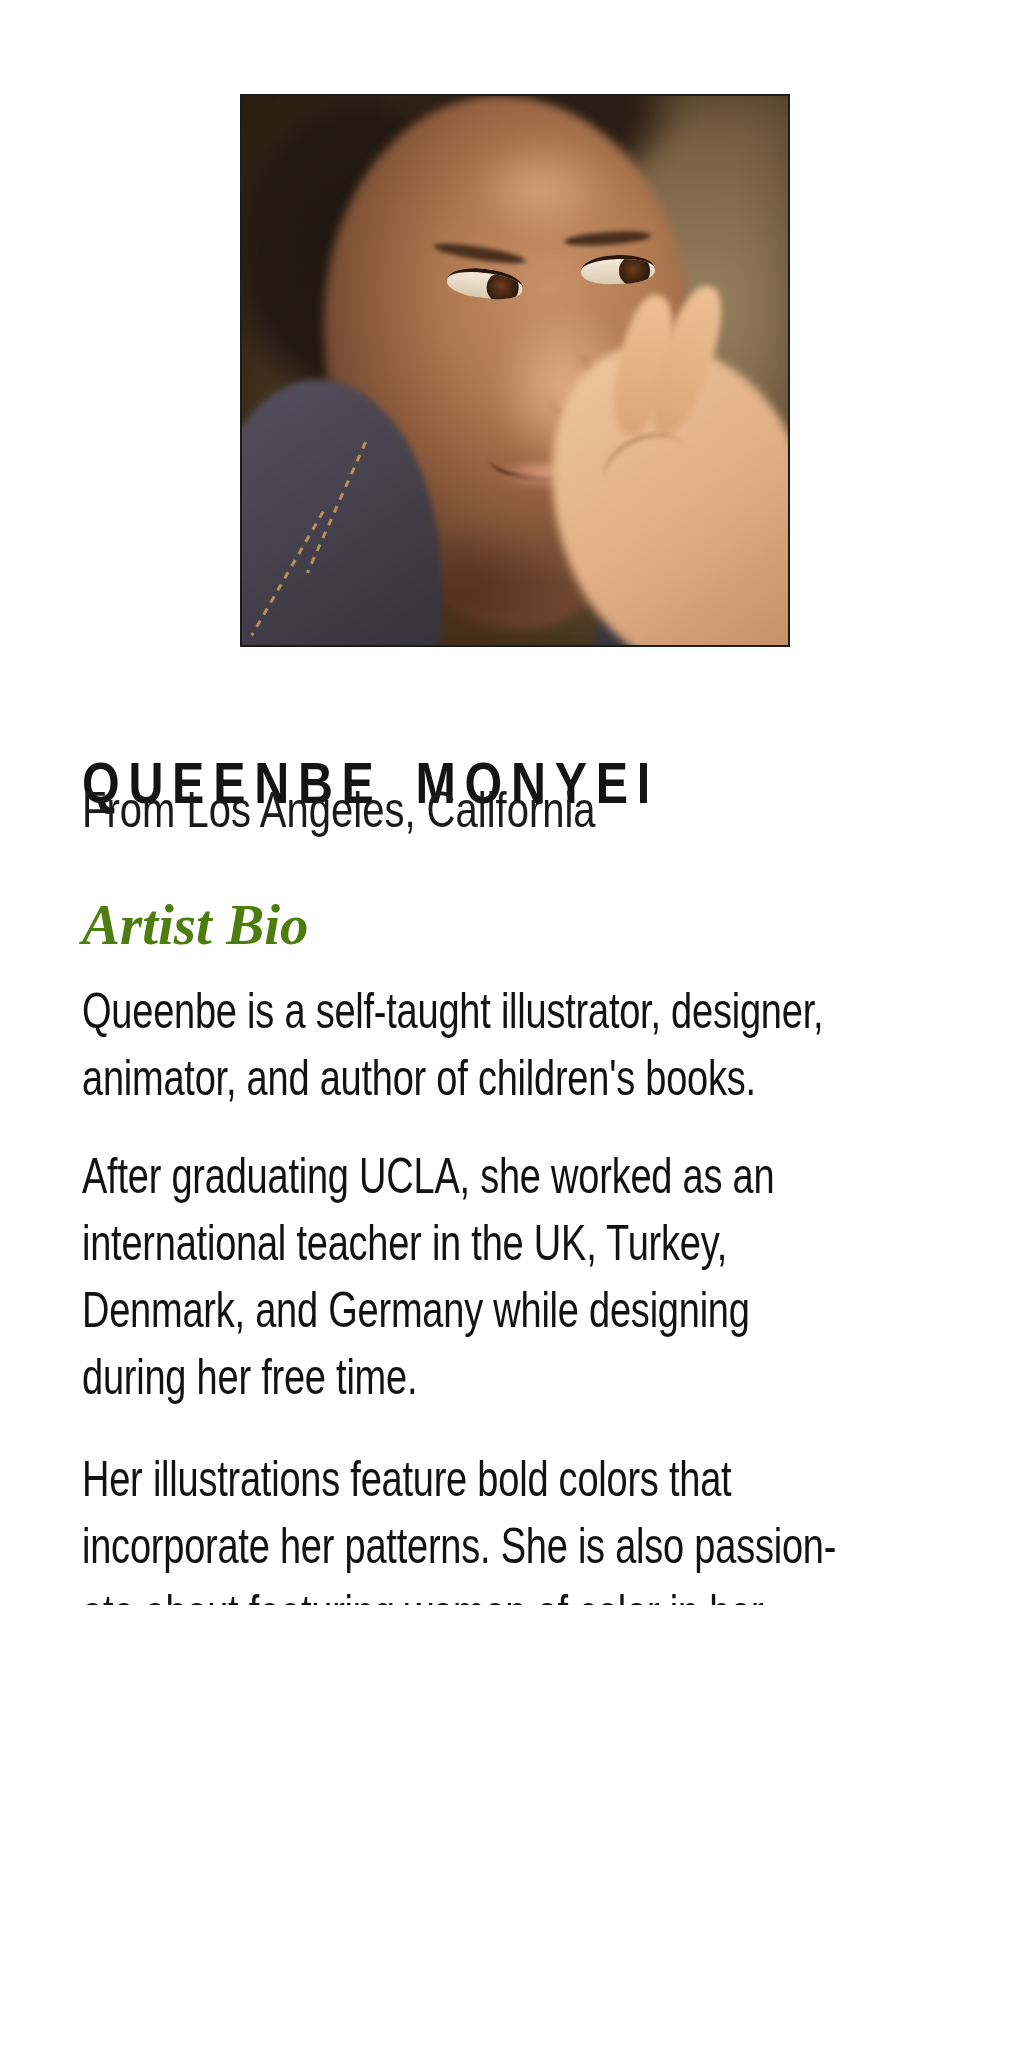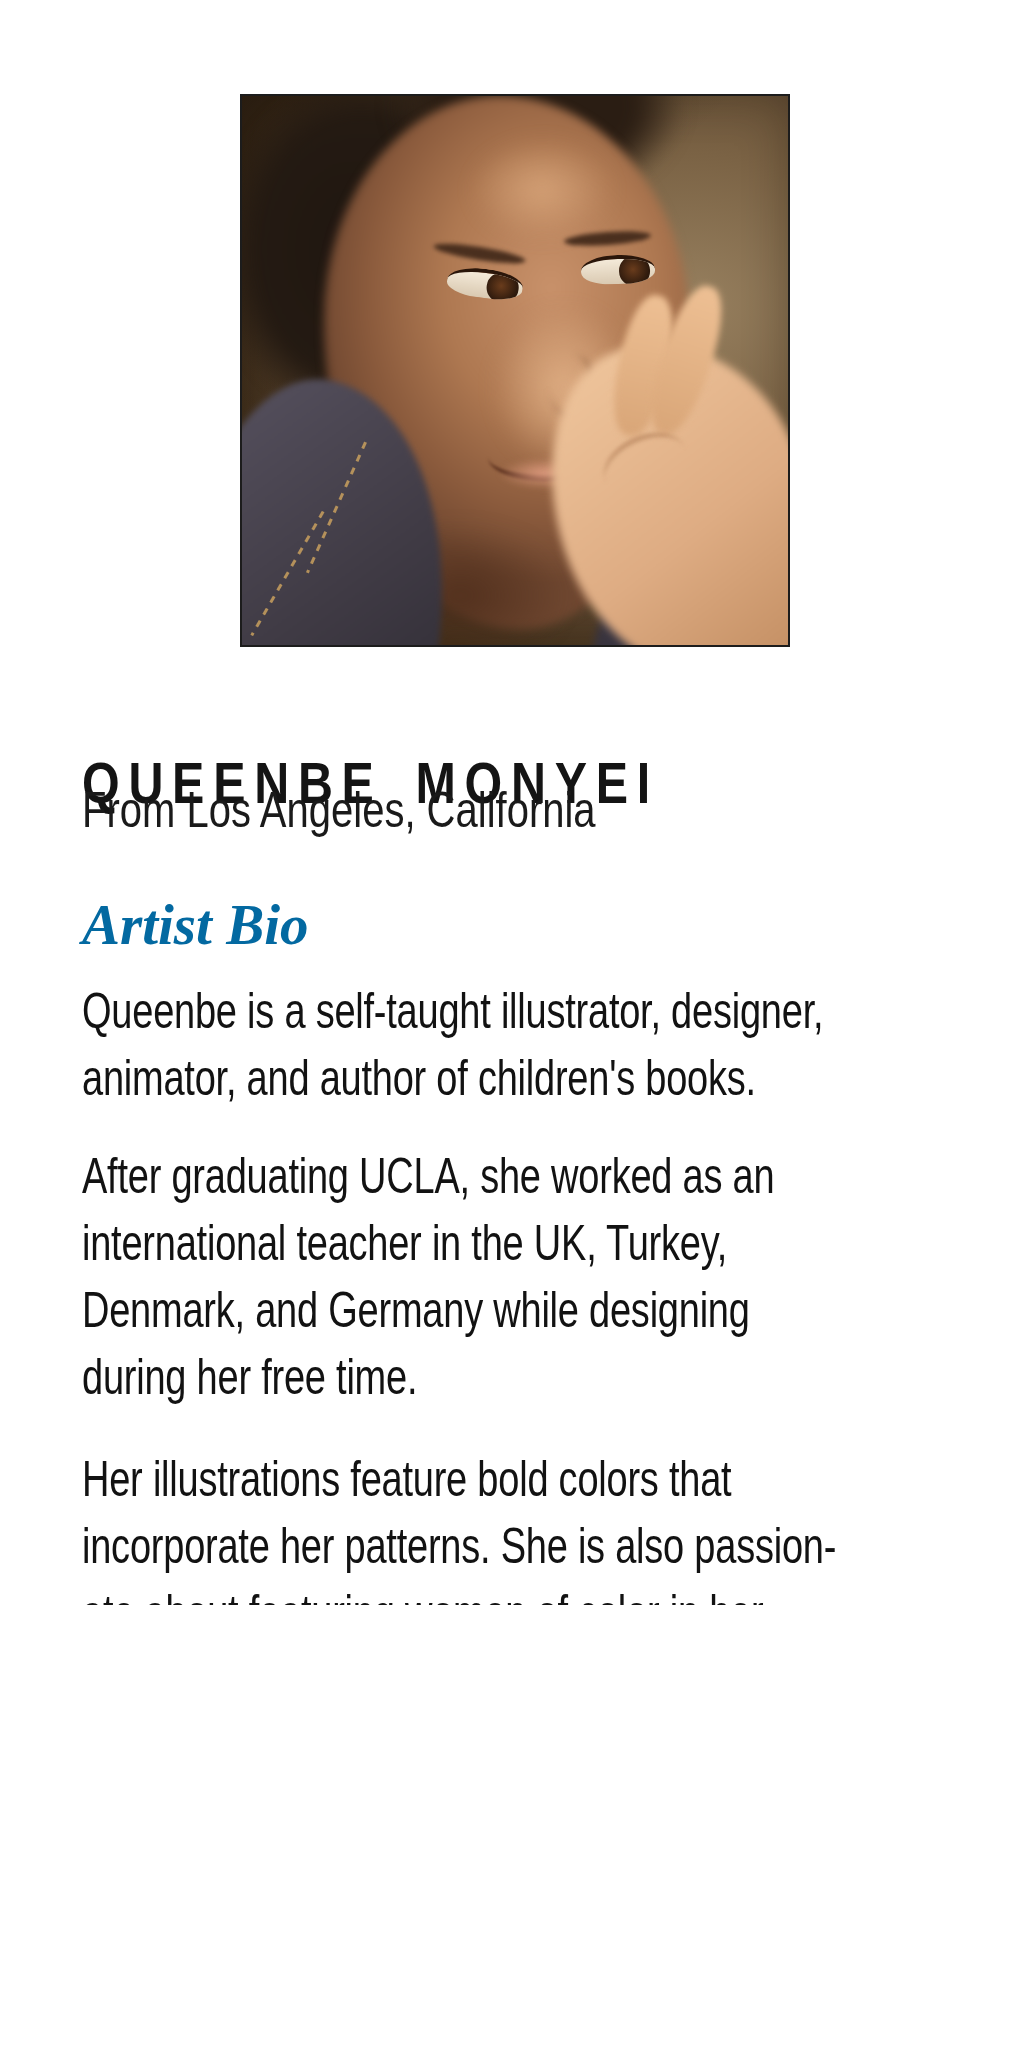--- a/index.html
+++ b/index.html
@@ -157,21 +157,21 @@
   .artist-origin {
     position: absolute; left: 82px; top: 783px;
     font-size: 50px; font-weight: 400; color: #1a1a1a;
     line-height: 1.1; white-space: nowrap;
     transform: scaleX(0.80); transform-origin: left top;
   }
   .bio-heading {
     position: absolute; left: 82px; top: 878px;
     font-family: "Liberation Serif", serif;
     font-style: italic;
-    font-size: 57px; color: #0369a1;
+    font-size: 57px; color: #4d7c0f;
     line-height: 1.1; white-space: nowrap; margin-top: 16px;
   }
   .bio-paragraph {
     position: absolute; left: 82px;
     margin: 0;
     font-size: 50px; color: #121212;
     line-height: 67px; letter-spacing: -0.3px;
     white-space: nowrap;
     transform: scaleX(0.76); transform-origin: left top;
   }

